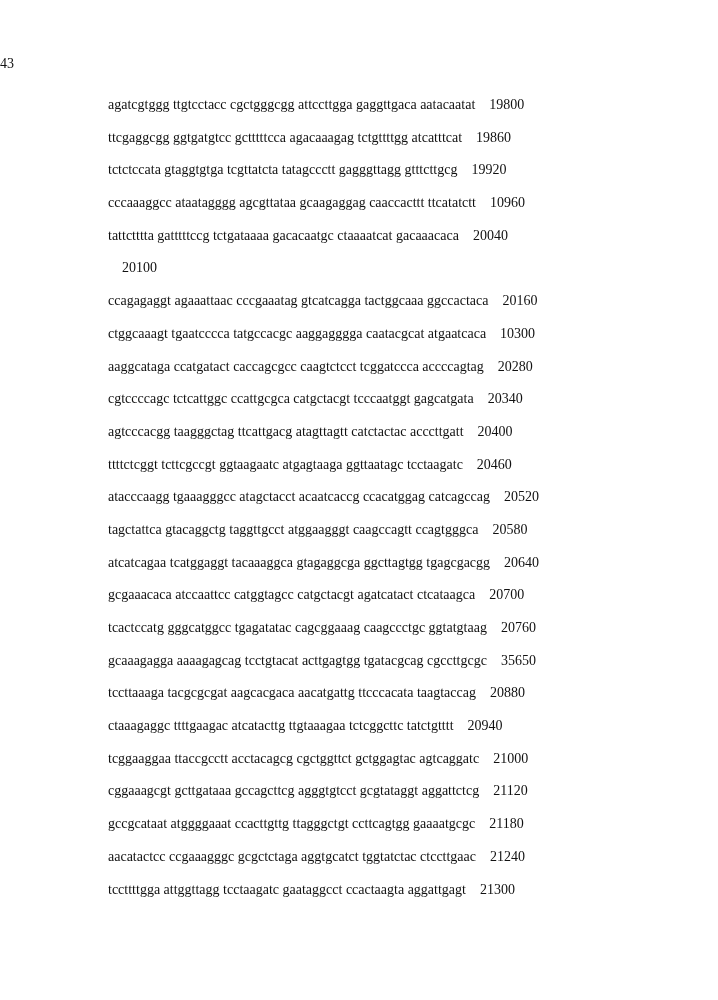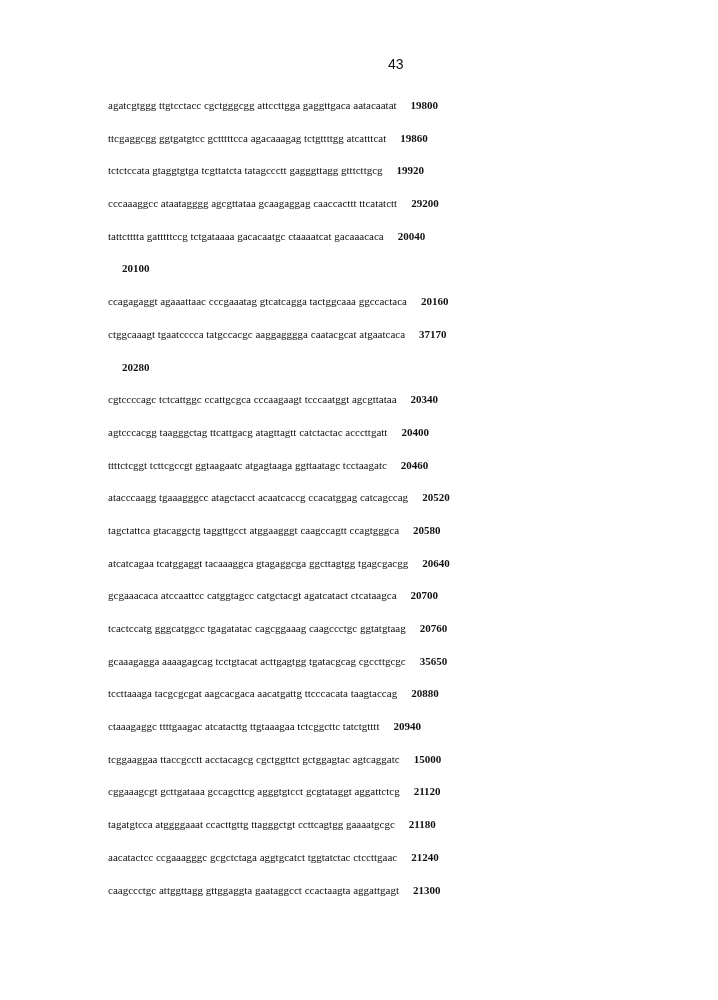--- a/index.html
+++ b/index.html
@@ -1,29 +1,29 @@
 <!DOCTYPE html>
 <html><head>
 <meta charset="utf-8">
 <style>
   html, body { margin: 0; padding: 0; background: #ffffff; }
   body { width: 718px; height: 1000px; position: relative; overflow: hidden; }
   .page-number {
     position: absolute; top: 56px; left: 0; width: 100%;
-    text-align: left; padding-left: 388px; box-sizing: border-box;
-    font-family: Liberation Sans, sans-serif; font-size: 14px; color: #111;
+    text-align: left; box-sizing: border-box;
+    font-family: Liberation Serif, serif; font-size: 14px; color: #111;
   }
   .seq-list { position: absolute; top: 96px; left: 108px; width: 470px; }
   .seq-row {
     height: 32.7px; line-height: 18px; white-space: nowrap;
-    font-family: "Liberation Serif", serif; font-size: 11px; color: #111;
+    font-family: "Liberation Serif", serif; font-size: 14px; color: #111;
     display: flex;
   }
   .seq-text { word-spacing: 0px; }
-  .seq-num { margin-left: 14px; font-weight: bold; }
+  .seq-num { margin-left: 14px; }
 </style>
 </head>
 <body>
 
 <div>
   <div class="page-number">43</div>
 
   <div class="seq-list" id="seq-list">
       <div class="seq-row">
         <span class="seq-text">agatcgtggg ttgtcctacc cgctgggcgg attccttgga gaggttgaca aatacaatat</span>
@@ -32,42 +32,43 @@
       <div class="seq-row">
         <span class="seq-text">ttcgaggcgg ggtgatgtcc gctttttcca agacaaagag tctgttttgg atcatttcat</span>
         <span class="seq-num">19860</span>
       </div>
       <div class="seq-row">
         <span class="seq-text">tctctccata gtaggtgtga tcgttatcta tatagccctt gagggttagg gtttcttgcg</span>
         <span class="seq-num">19920</span>
       </div>
       <div class="seq-row">
         <span class="seq-text">cccaaaggcc ataatagggg agcgttataa gcaagaggag caaccacttt ttcatatctt</span>
-        <span class="seq-num">29200</span>
+        <span class="seq-num">10960</span>
       </div>
       <div class="seq-row">
         <span class="seq-text">tattctttta gatttttccg tctgataaaa gacacaatgc ctaaaatcat gacaaacaca</span>
         <span class="seq-num">20040</span>
       </div>
       <div class="seq-row">
         <span class="seq-num">20100</span>
       </div>
       <div class="seq-row">
         <span class="seq-text">ccagagaggt agaaattaac cccgaaatag gtcatcagga tactggcaaa ggccactaca</span>
         <span class="seq-num">20160</span>
       </div>
       <div class="seq-row">
         <span class="seq-text">ctggcaaagt tgaatcccca tatgccacgc aaggagggga caatacgcat atgaatcaca</span>
-        <span class="seq-num">37170</span>
+        <span class="seq-num">10300</span>
       </div>
       <div class="seq-row">
+        <span class="seq-text">aaggcataga ccatgatact caccagcgcc caagtctcct tcggatccca accccagtag</span>
         <span class="seq-num">20280</span>
       </div>
       <div class="seq-row">
-        <span class="seq-text">cgtccccagc tctcattggc ccattgcgca cccaagaagt tcccaatggt agcgttataa</span>
+        <span class="seq-text">cgtccccagc tctcattggc ccattgcgca catgctacgt tcccaatggt gagcatgata</span>
         <span class="seq-num">20340</span>
       </div>
       <div class="seq-row">
         <span class="seq-text">agtcccacgg taagggctag ttcattgacg atagttagtt catctactac acccttgatt</span>
         <span class="seq-num">20400</span>
       </div>
       <div class="seq-row">
         <span class="seq-text">ttttctcggt tcttcgccgt ggtaagaatc atgagtaaga ggttaatagc tcctaagatc</span>
         <span class="seq-num">20460</span>
       </div>
@@ -98,32 +99,32 @@
       <div class="seq-row">
         <span class="seq-text">tccttaaaga tacgcgcgat aagcacgaca aacatgattg ttcccacata taagtaccag</span>
         <span class="seq-num">20880</span>
       </div>
       <div class="seq-row">
         <span class="seq-text">ctaaagaggc ttttgaagac atcatacttg ttgtaaagaa tctcggcttc tatctgtttt</span>
         <span class="seq-num">20940</span>
       </div>
       <div class="seq-row">
         <span class="seq-text">tcggaaggaa ttaccgcctt acctacagcg cgctggttct gctggagtac agtcaggatc</span>
-        <span class="seq-num">15000</span>
+        <span class="seq-num">21000</span>
       </div>
       <div class="seq-row">
         <span class="seq-text">cggaaagcgt gcttgataaa gccagcttcg agggtgtcct gcgtataggt aggattctcg</span>
         <span class="seq-num">21120</span>
       </div>
       <div class="seq-row">
-        <span class="seq-text">tagatgtcca atggggaaat ccacttgttg ttagggctgt ccttcagtgg gaaaatgcgc</span>
+        <span class="seq-text">gccgcataat atggggaaat ccacttgttg ttagggctgt ccttcagtgg gaaaatgcgc</span>
         <span class="seq-num">21180</span>
       </div>
       <div class="seq-row">
         <span class="seq-text">aacatactcc ccgaaagggc gcgctctaga aggtgcatct tggtatctac ctccttgaac</span>
         <span class="seq-num">21240</span>
       </div>
       <div class="seq-row">
-        <span class="seq-text">caagccctgc attggttagg gttggaggta gaataggcct ccactaagta aggattgagt</span>
+        <span class="seq-text">tccttttgga attggttagg tcctaagatc gaataggcct ccactaagta aggattgagt</span>
         <span class="seq-num">21300</span>
       </div>
     </div>
 </div>
 
 </body></html>

